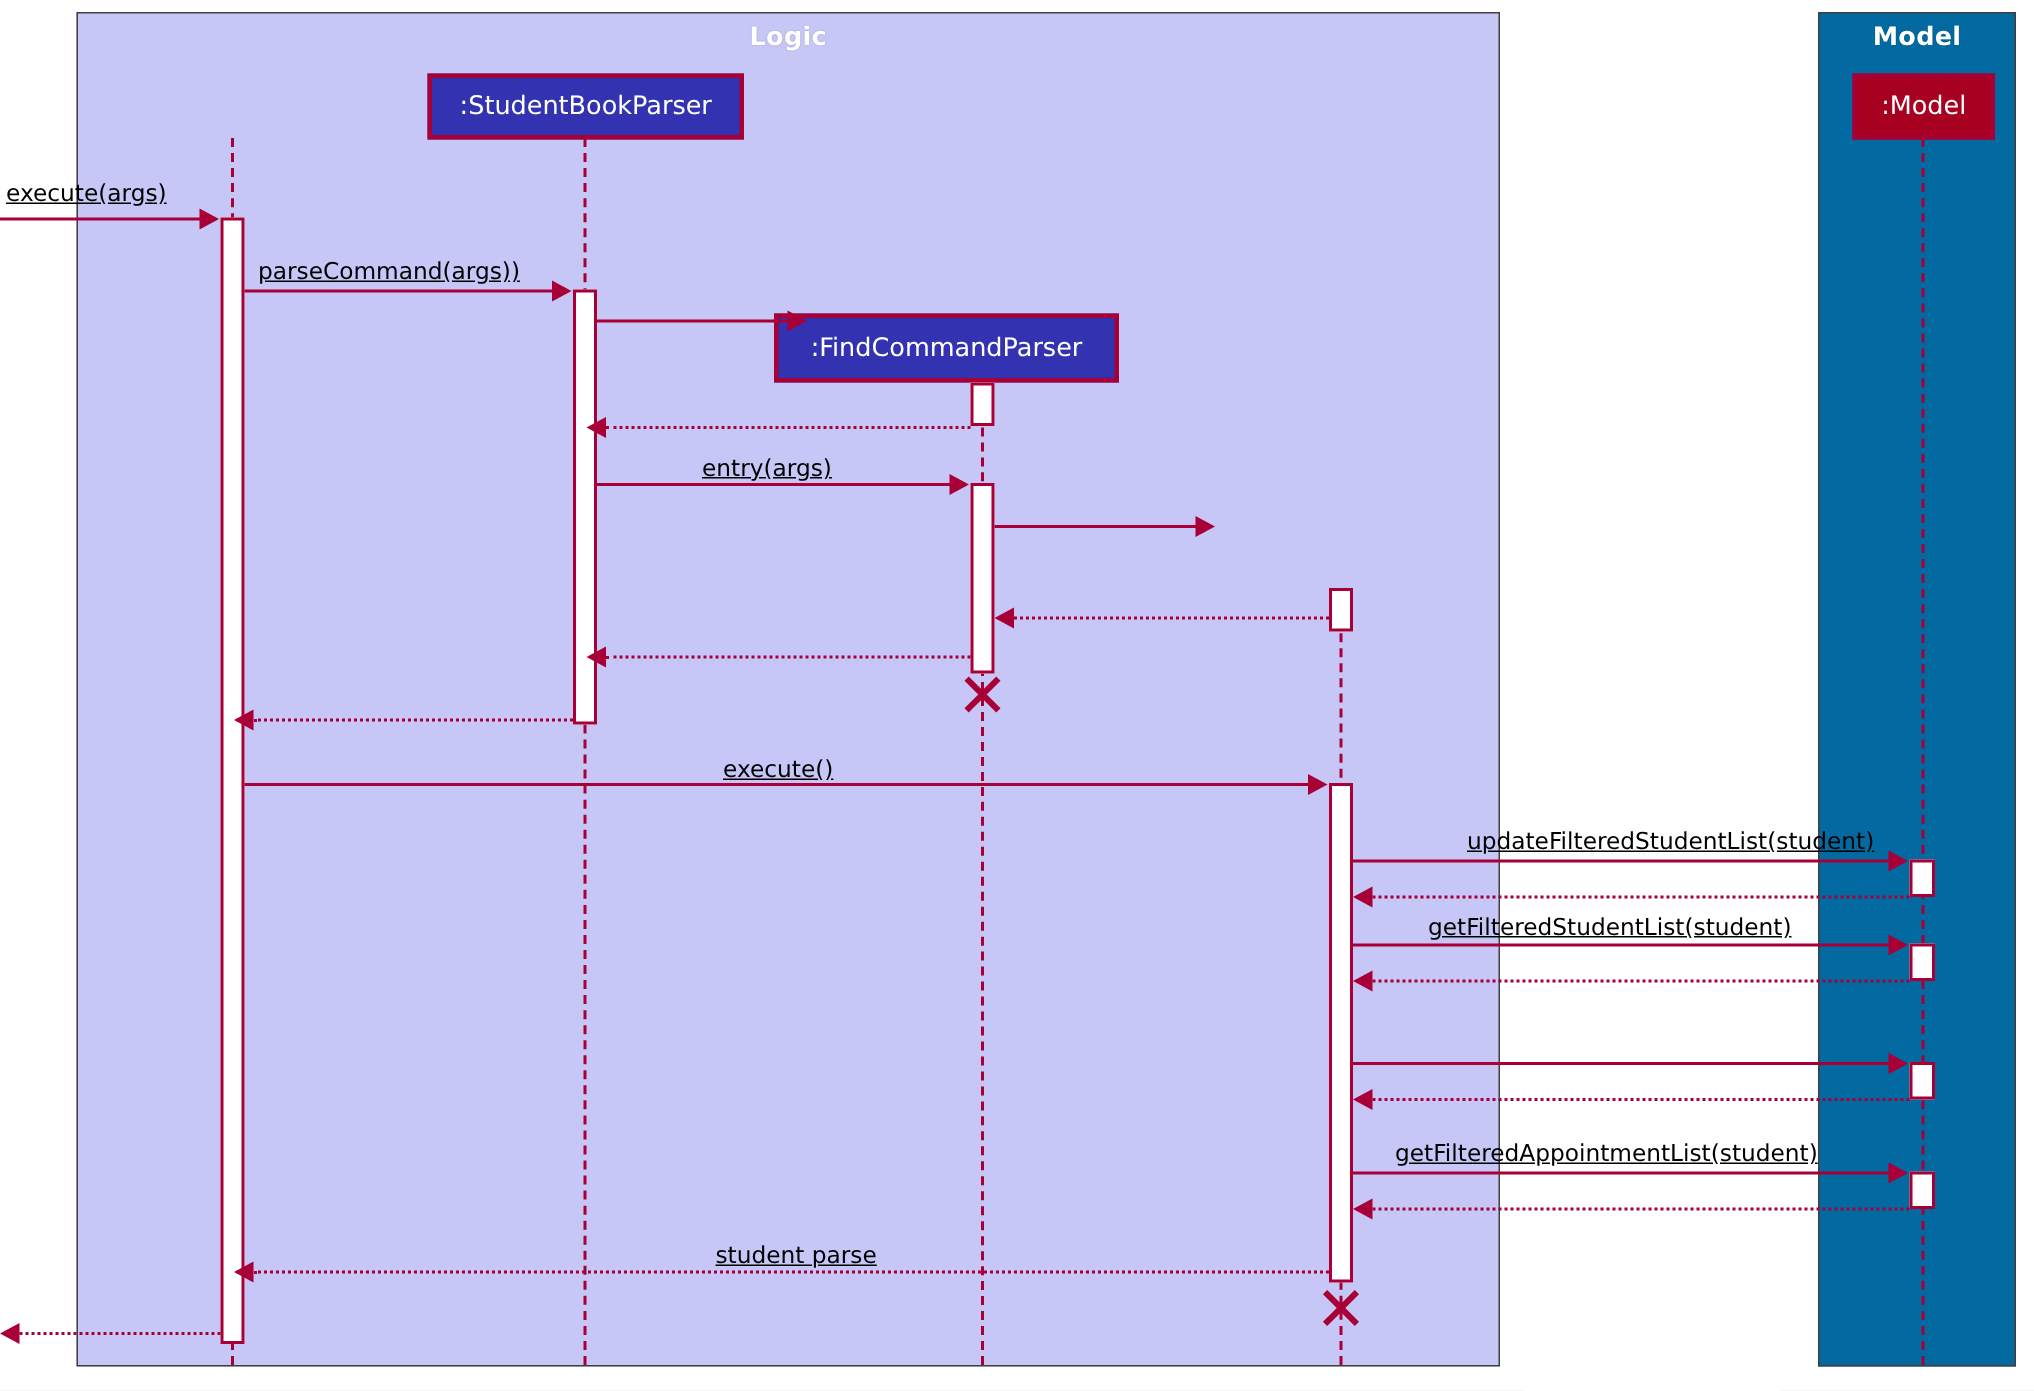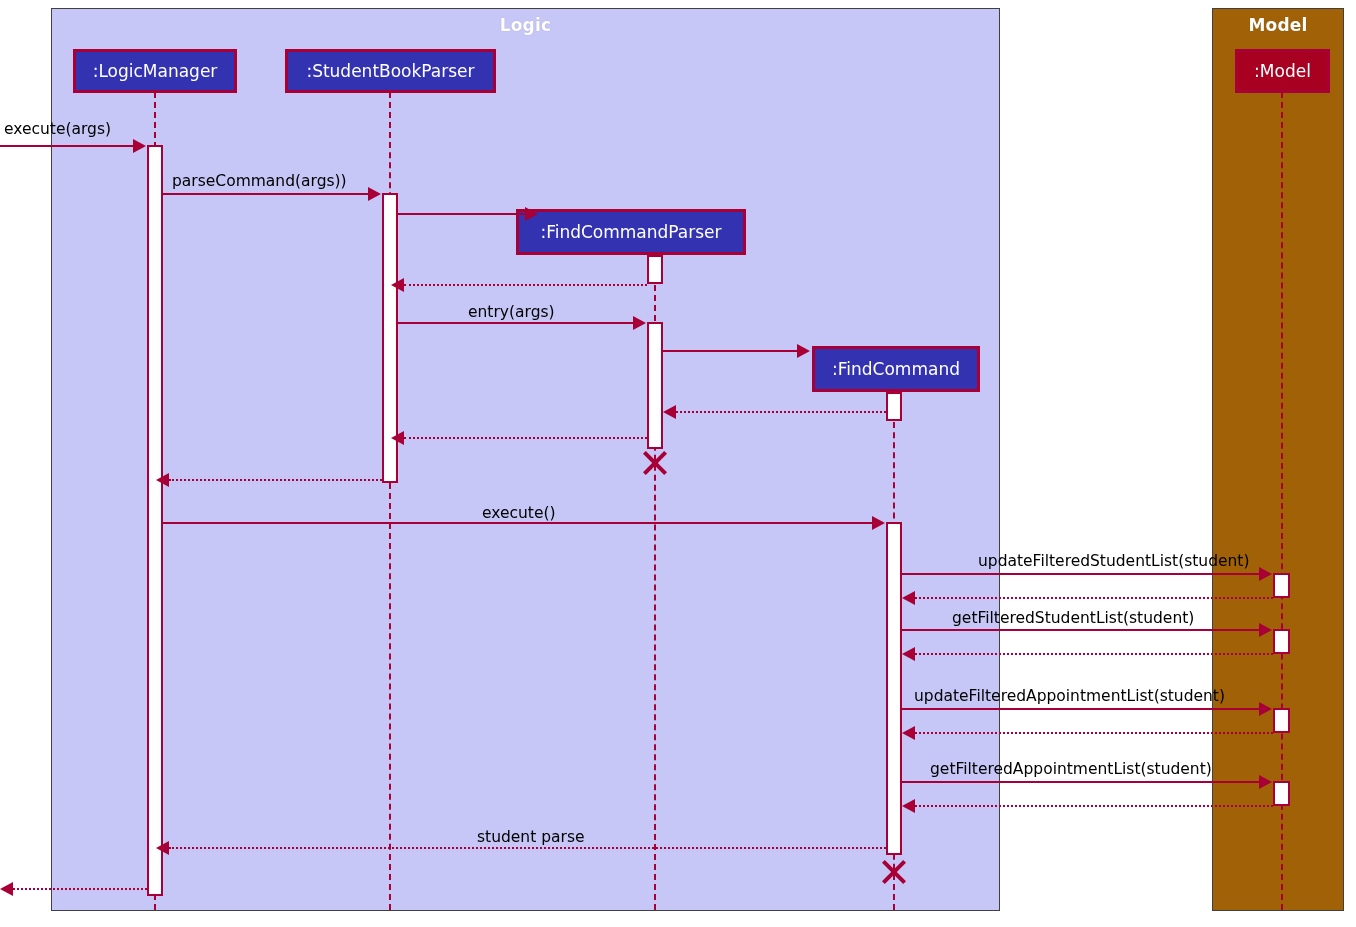--- a/index.html
+++ b/index.html
@@ -31,21 +31,21 @@
     left: 0;
     right: 0;
     text-align: center;
     color: #ffffff;
     font-weight: bold;
     font-size: 17px;
     letter-spacing: 0.2px;
     text-shadow: 0 0 1px rgba(0,0,0,0.25);
   }
   .pkg-logic  { background: #C6C6F7; }
-  .pkg-model  { background: #a16207; }
+  .pkg-model  { background: #0369a1; }
 
   
   .lifeline {
     position: absolute;
     width: 0;
     border-left: 2px dashed #A80036;
   }
 
   
   .participant {
@@ -86,20 +86,21 @@
     border-bottom: 7px solid transparent;
   }
   .arrowhead.right { border-left: 13px solid #A80036; }
   .arrowhead.left  { border-right: 13px solid #A80036; }
 
   .msg-label {
     position: absolute;
     font-size: 15.5px;
     color: #000000;
     white-space: nowrap;
+    text-decoration: underline;
   }
 
   
   .destroy {
     position: absolute;
     width: 30px;
     height: 30px;
   }
   .destroy span {
     position: absolute;
@@ -122,35 +123,29 @@
   <div class="package pkg-model" style="left:1212px; top:8px; width:132px; height:903px;">
     <div class="package-title">Model</div>
   </div>
 
   <div class="lifeline" style="left:154px; top:92px; height:818px;"></div>
   <div class="lifeline" style="left:389px; top:92px; height:818px;"></div>
   <div class="lifeline" style="left:654px; top:255px; height:655px;"></div>
   <div class="lifeline" style="left:893px; top:392px; height:518px;"></div>
   <div class="lifeline" style="left:1281px; top:92px; height:818px;"></div>
 
-  <div class="participant p-blue" style="left:73px; top:49px; width:164px; height:44px;">
-    <span>:LogicManager</span>
-  </div>
 
   <div class="participant p-blue" style="left:285px; top:49px; width:211px; height:44px;">
     <span>:StudentBookParser</span>
   </div>
 
   <div class="participant p-blue" style="left:516px; top:209px; width:230px; height:46px;">
     <span>:FindCommandParser</span>
   </div>
 
-  <div class="participant p-blue" style="left:812px; top:346px; width:168px; height:46px;">
-    <span>:FindCommand</span>
-  </div>
 
   <div class="participant p-dred" style="left:1235px; top:49px; width:95px; height:44px;">
     <span>:Model</span>
   </div>
 
   <div class="activation" style="left:147px; top:145px; width:16px; height:751px;"></div>
 
   <div class="activation" style="left:382px; top:193px; width:16px; height:290px;"></div>
 
   <div class="activation" style="left:647px; top:255px; width:16px; height:29px;"></div>
@@ -212,21 +207,20 @@
   <div class="msg-line dotted" style="left:915px; top:597px; width:358px;"></div>
   <div class="arrowhead left" style="left:902px; top:591px;"></div>
 
   <div class="msg-label" style="left:952px; top:609px;">getFilteredStudentList(student)</div>
   <div class="msg-line" style="left:902px; top:629px; width:358px;"></div>
   <div class="arrowhead right" style="left:1259px; top:623px;"></div>
 
   <div class="msg-line dotted" style="left:915px; top:653px; width:358px;"></div>
   <div class="arrowhead left" style="left:902px; top:647px;"></div>
 
-  <div class="msg-label" style="left:914px; top:687px;">updateFilteredAppointmentList(student)</div>
   <div class="msg-line" style="left:902px; top:708px; width:358px;"></div>
   <div class="arrowhead right" style="left:1259px; top:702px;"></div>
 
   <div class="msg-line dotted" style="left:915px; top:732px; width:358px;"></div>
   <div class="arrowhead left" style="left:902px; top:726px;"></div>
 
   <div class="msg-label" style="left:930px; top:760px;">getFilteredAppointmentList(student)</div>
   <div class="msg-line" style="left:902px; top:781px; width:358px;"></div>
   <div class="arrowhead right" style="left:1259px; top:775px;"></div>
 

